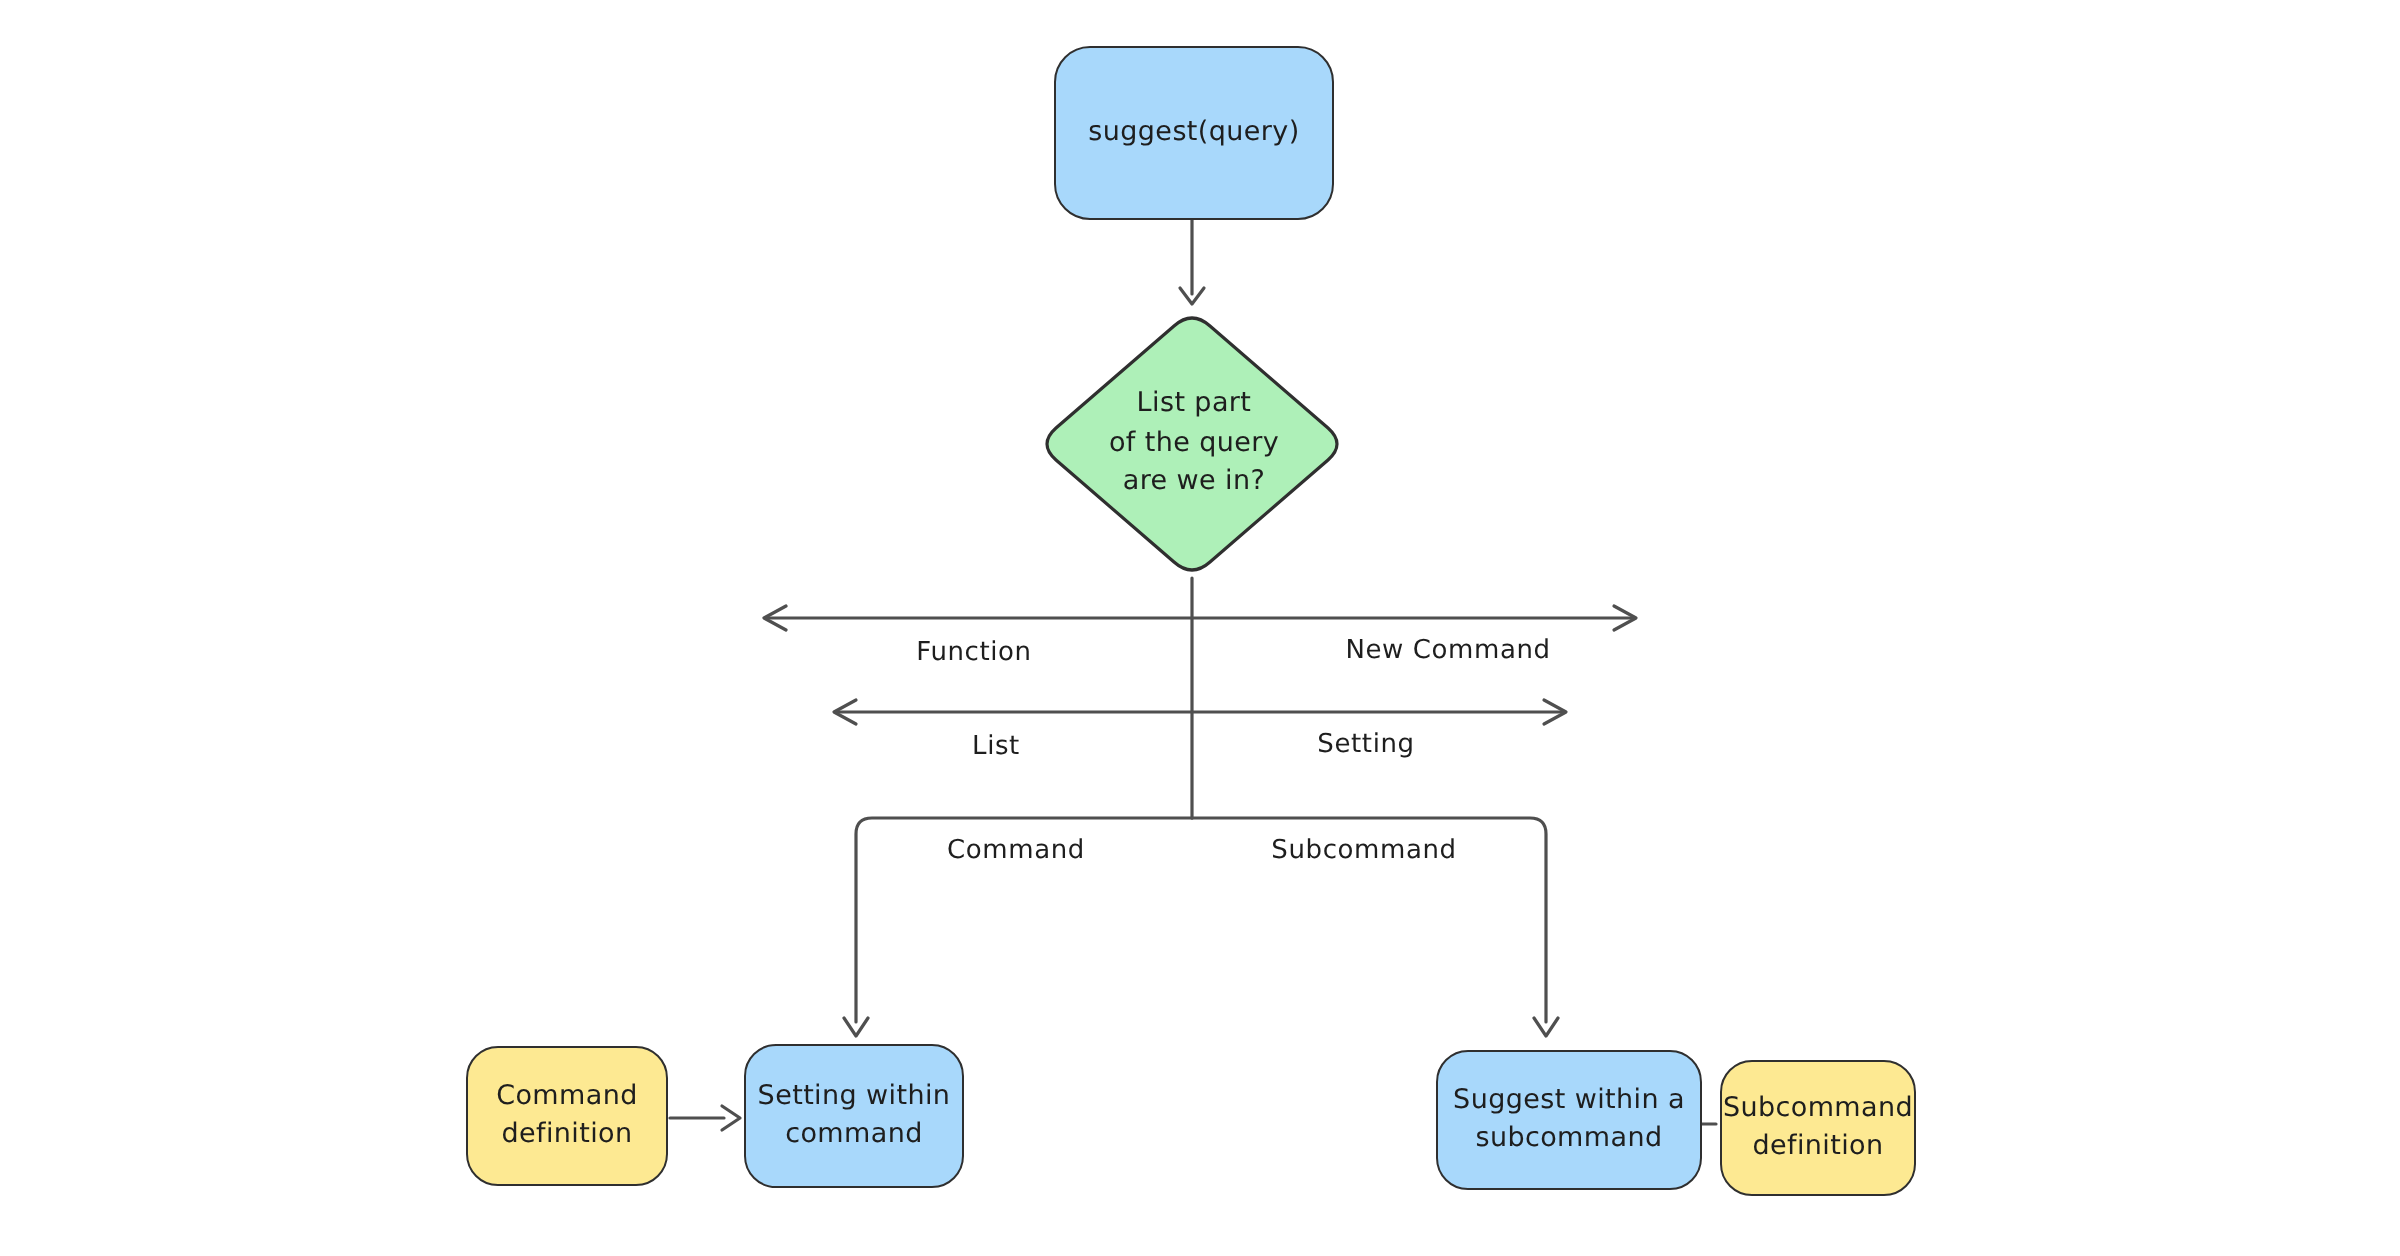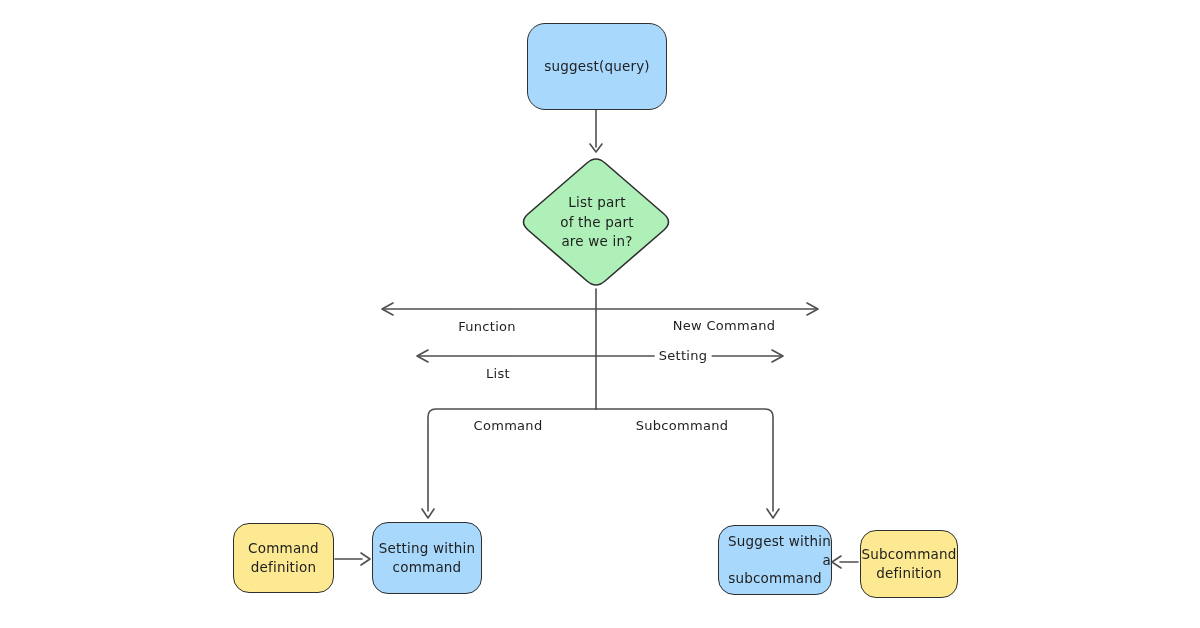--- a/index.html
+++ b/index.html
@@ -36,21 +36,21 @@
     text-align:center;
     font-size:13.5px;
     line-height:1.4;
     letter-spacing:0.2px;
   }
   .node.blue{background:var(--node-blue);text-align:right;}
   .node.yellow{background:var(--node-yellow);}
   .node-start{left:527px;top:23px;width:140px;height:87px;border-radius:18px;}
   .node-cmd-def{left:233px;top:523px;width:101px;height:70px;}
   .node-suggest-cmd{left:372px;top:522px;width:110px;height:72px;}
-  .node-suggest-subcmd{left:718px;top:525px;width:114px;height:70px;}
+  .node-suggest-subcmd{left:718px;top:525px;width:133px;height:70px;}
   .node-subcmd-def{left:860px;top:530px;width:98px;height:68px;}
   .decision-text{
     position:absolute;left:597px;top:222px;
     transform:translate(-50%,-50%);
     text-align:center;font-size:13.5px;line-height:1.45;letter-spacing:0.2px;
   }
   .decision-text span{display:block;}
   .node span{display:block;}
   .edge-label{
     position:absolute;
@@ -58,21 +58,21 @@
     font-size:13px;
     letter-spacing:0.3px;
     white-space:nowrap;
     background:var(--background);
     padding:0 4px;
     margin-top:28px;
   }
   .lbl-function{left:487px;top:291px;}
   .lbl-new-command{left:724px;top:290px;}
   .lbl-list{left:498px;top:338px;}
-  .lbl-setting{left:683px;top:320px;}
+  .lbl-setting{left:683px;top:337px;}
   .lbl-command{left:508px;top:390px;}
   .lbl-subcommand{left:682px;top:390px;}
 </style>
 </head>
 <body>
 
 <div class="canvas">
 
   <svg class="connector-layer" viewBox="0 0 1200 628" aria-hidden="true">
 
@@ -117,21 +117,21 @@
       <polyline class="arrowhead" points="841,556 832,562 841,568"></polyline>
     </g>
   </svg>
 
   <div class="node blue node-start">
     <span>suggest(query)</span>
   </div>
 
   <div class="decision-text">
     <span>List part</span>
-    <span>of the part</span>
+    <span>of the query</span>
     <span>are we in?</span>
   </div>
 
   <div class="node yellow node-cmd-def">
     <span>Command</span>
     <span>definition</span>
   </div>
 
   <div class="node blue node-suggest-cmd">
     <span>Setting within</span>

